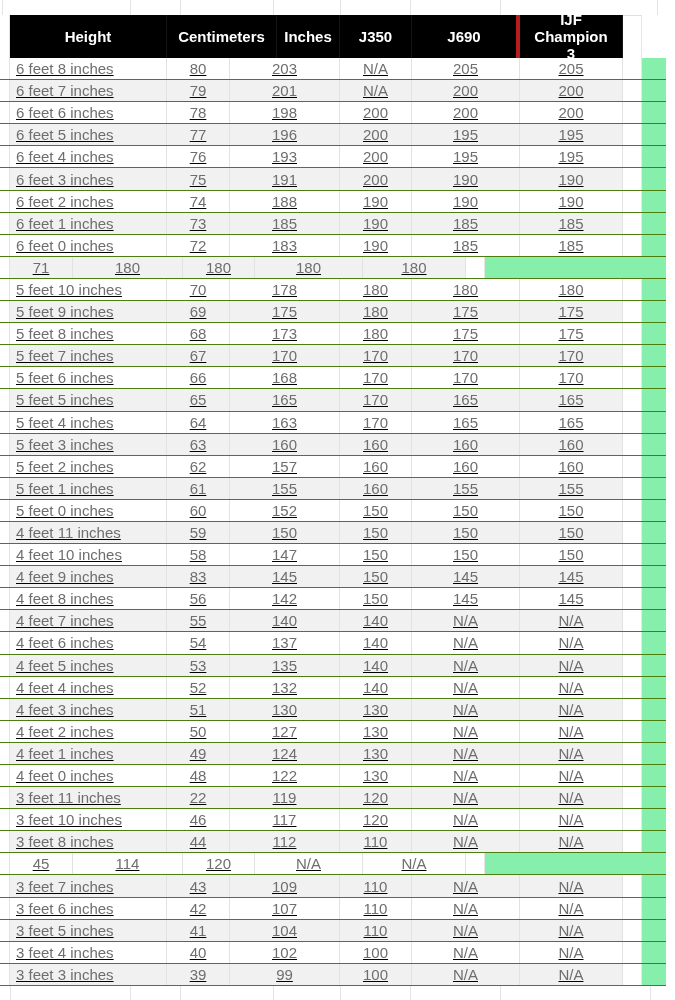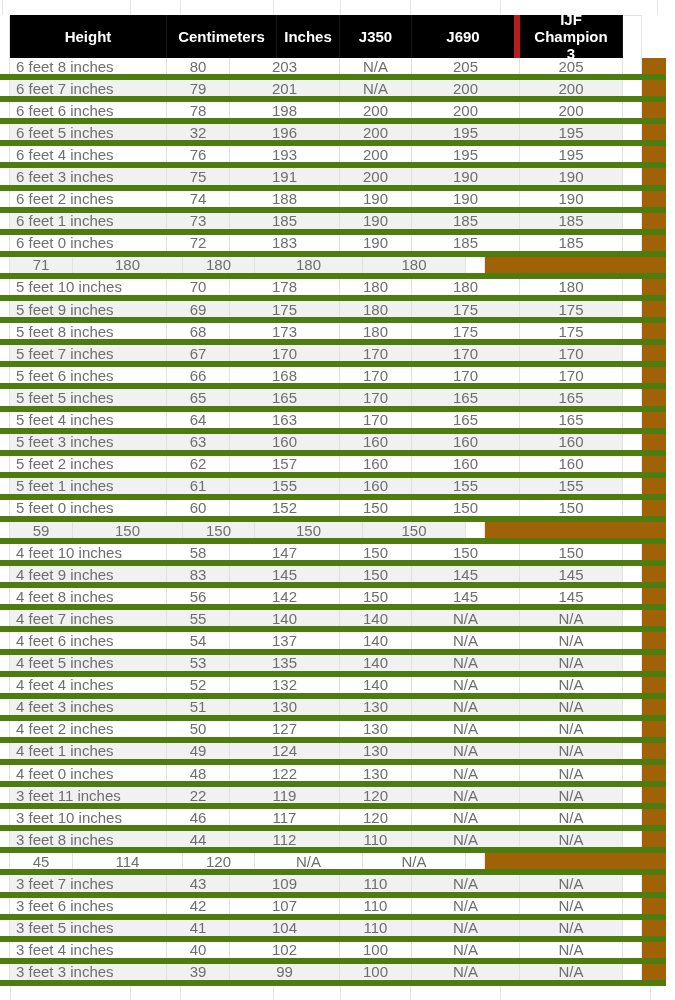--- a/index.html
+++ b/index.html
@@ -17,27 +17,28 @@
   .thead{display:flex;height:43px;}
   .th{
     box-sizing:border-box;height:100%;
     background:var(--header-bg,#000);
     color:var(--header-text,#fff);
     font-weight:bold;font-size:15px;line-height:17px;
     display:flex;align-items:center;justify-content:center;
     text-align:center;
     border-right:1px solid #151515;
   }
-  .th.sep-light{border-right:6px solid #b91c1c;}
+  .th.sep-light{border-right:4px solid #b91c1c;}
   .th.pad{padding:0 10px;}
   .tr{
     display:flex;height:22.1px;
     box-sizing:border-box;
-    border-bottom:6px solid #4d7c0f;
-    background:#a16207;
+    border-bottom:1px solid #4d7c0f;
+    background:#86efac;
+    text-decoration:underline;
   }
   .tr.alt .td{background:var(--row-alt-bg,#f1f1f2);}
   .td{
     box-sizing:border-box;height:100%;
     display:flex;align-items:center;justify-content:center;
     font-size:15px;color:var(--body-text,#6e6e6e);
     border-right:1px solid var(--gridline,#e2e2e2);
     background:#ffffff;
     overflow:hidden;white-space:nowrap;
   }
@@ -95,21 +96,21 @@
           <div class="td c1">78</div>
           <div class="td c2">198</div>
           <div class="td c3">200</div>
           <div class="td c4">200</div>
           <div class="td c5">200</div>
           <div class="filler-r"></div>
         </div>
         <div class="tr alt">
           <div class="filler-l"></div>
           <div class="td c0 left">6 feet 5 inches</div>
-          <div class="td c1">32</div>
+          <div class="td c1">77</div>
           <div class="td c2">196</div>
           <div class="td c3">200</div>
           <div class="td c4">195</div>
           <div class="td c5">195</div>
           <div class="filler-r"></div>
         </div>
         <div class="tr">
           <div class="filler-l"></div>
           <div class="td c0 left">6 feet 4 inches</div>
           <div class="td c1">76</div>
@@ -273,20 +274,21 @@
           <div class="td c0 left">5 feet 0 inches</div>
           <div class="td c1">60</div>
           <div class="td c2">152</div>
           <div class="td c3">150</div>
           <div class="td c4">150</div>
           <div class="td c5">150</div>
           <div class="filler-r"></div>
         </div>
         <div class="tr alt">
           <div class="filler-l"></div>
+          <div class="td c0 left">4 feet 11 inches</div>
           <div class="td c1">59</div>
           <div class="td c2">150</div>
           <div class="td c3">150</div>
           <div class="td c4">150</div>
           <div class="td c5">150</div>
           <div class="filler-r"></div>
         </div>
         <div class="tr">
           <div class="filler-l"></div>
           <div class="td c0 left">4 feet 10 inches</div>

